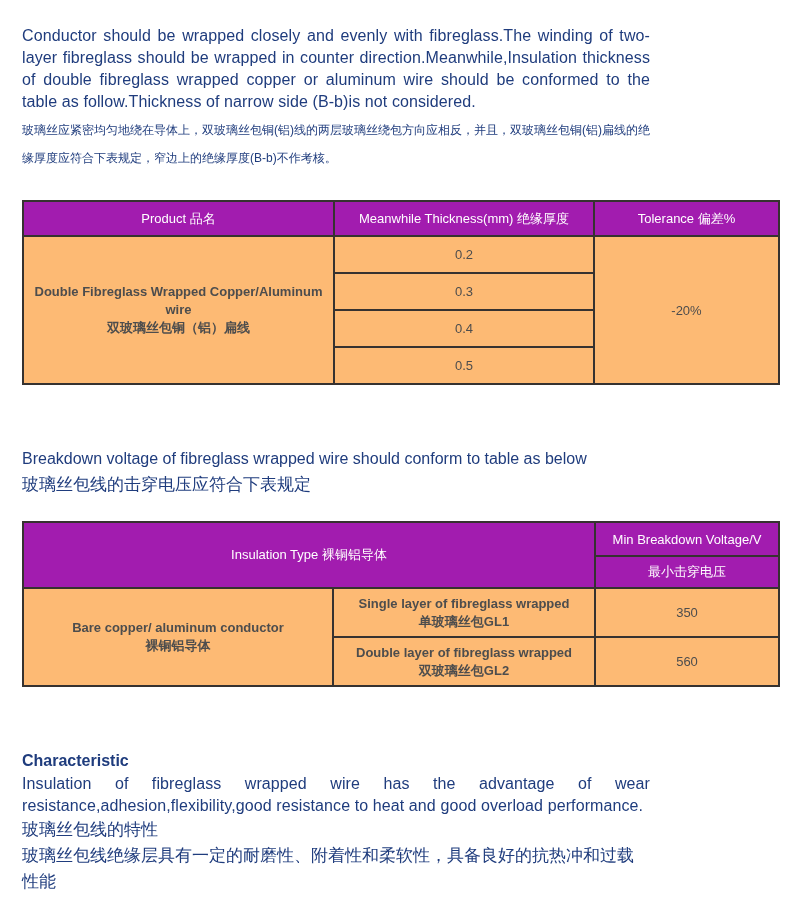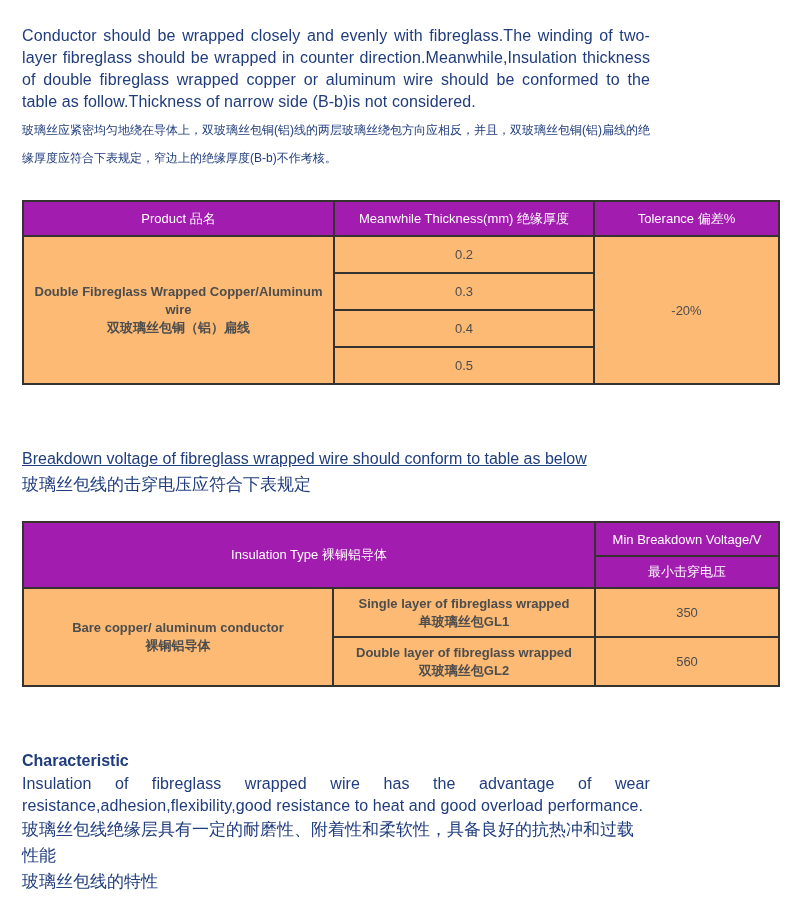--- a/index.html
+++ b/index.html
@@ -52,21 +52,21 @@
   }
   .tbl-thickness { margin-top: 28px; }
   .tbl-thickness thead th { height: 35px; }
   .tbl-thickness tbody td { height: 37px; }
   .cell-sub { line-height: 18px; font-weight: bold; }
   .tbl-voltage thead th.h-row1 { height: 34px; }
   .tbl-voltage thead th.h-row2 { height: 32px; }
   .tbl-voltage tbody td { height: 49px; }
   
   .breakdown-section { margin-top: 62px; }
-  .breakdown-en { font-size: 16px; line-height: 24px; text-decoration: underline; }
+  .breakdown-en { font-size: 16px; line-height: 24px; }
   .breakdown-zh { font-size: 17px; line-height: 28px; font-weight: 500; }
   .tbl-voltage { margin-top: 22px; }
   .char-section { margin-top: 62px; }
   .char-title { font-size: 16px; line-height: 24px; font-weight: bold; }
   .char-body-en { font-size: 16px; line-height: 22px; text-align: justify; letter-spacing: 0.1px; }
   .char-zh { font-size: 17px; line-height: 26px; font-weight: 500; }
 </style>
 </head>
 <body>
 
@@ -147,17 +147,17 @@
           <div class="cell-sub">双玻璃丝包GL2</div>
         </td>
         <td>560</td>
       </tr>
     </tbody>
   </table>
 
   <div class="char-section">
     <p class="char-title blue">Characteristic</p>
     <p class="char-body-en blue">Insulation of fibreglass wrapped wire has the advantage of wear resistance,adhesion,flexibility,good resistance to heat and good overload performance.</p>
+    <p class="char-zh blue">玻璃丝包线的特性</p>
     <p class="char-zh blue">玻璃丝包线绝缘层具有一定的耐磨性、附着性和柔软性，具备良好的抗热冲和过载性能</p>
-    <p class="char-zh blue">玻璃丝包线的特性</p>
   </div>
 
 </div>
 
 </body></html>

